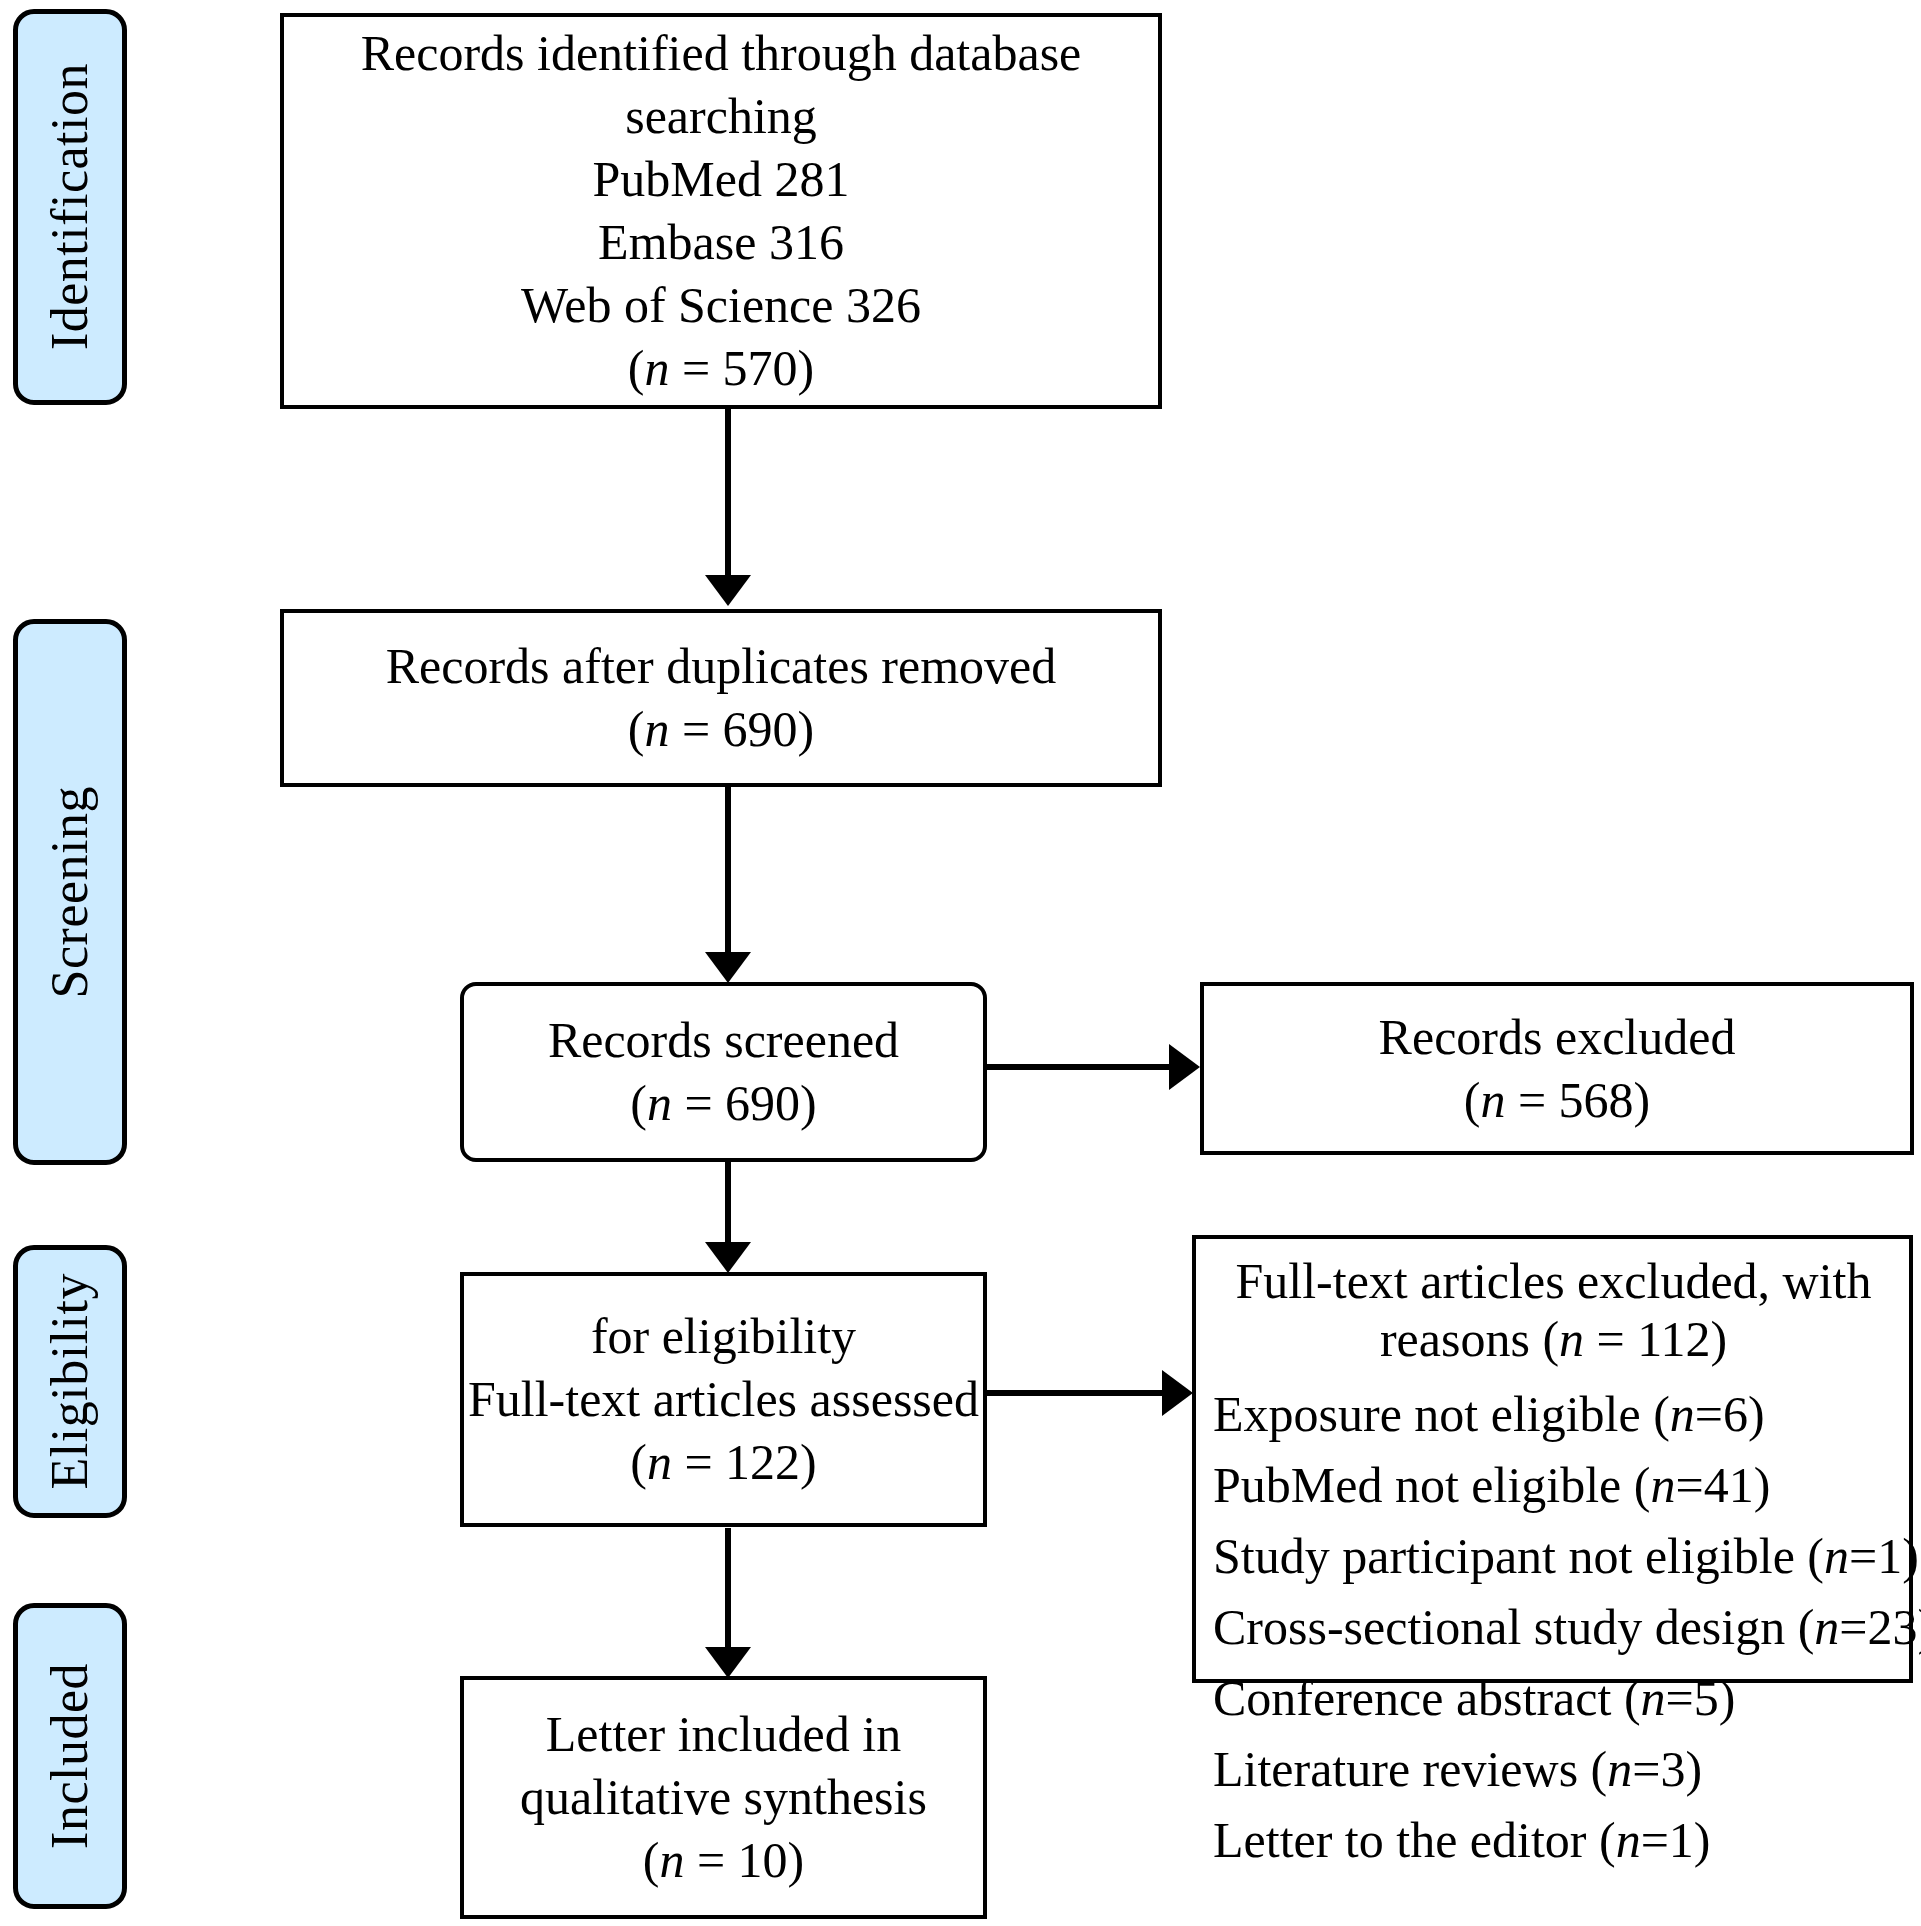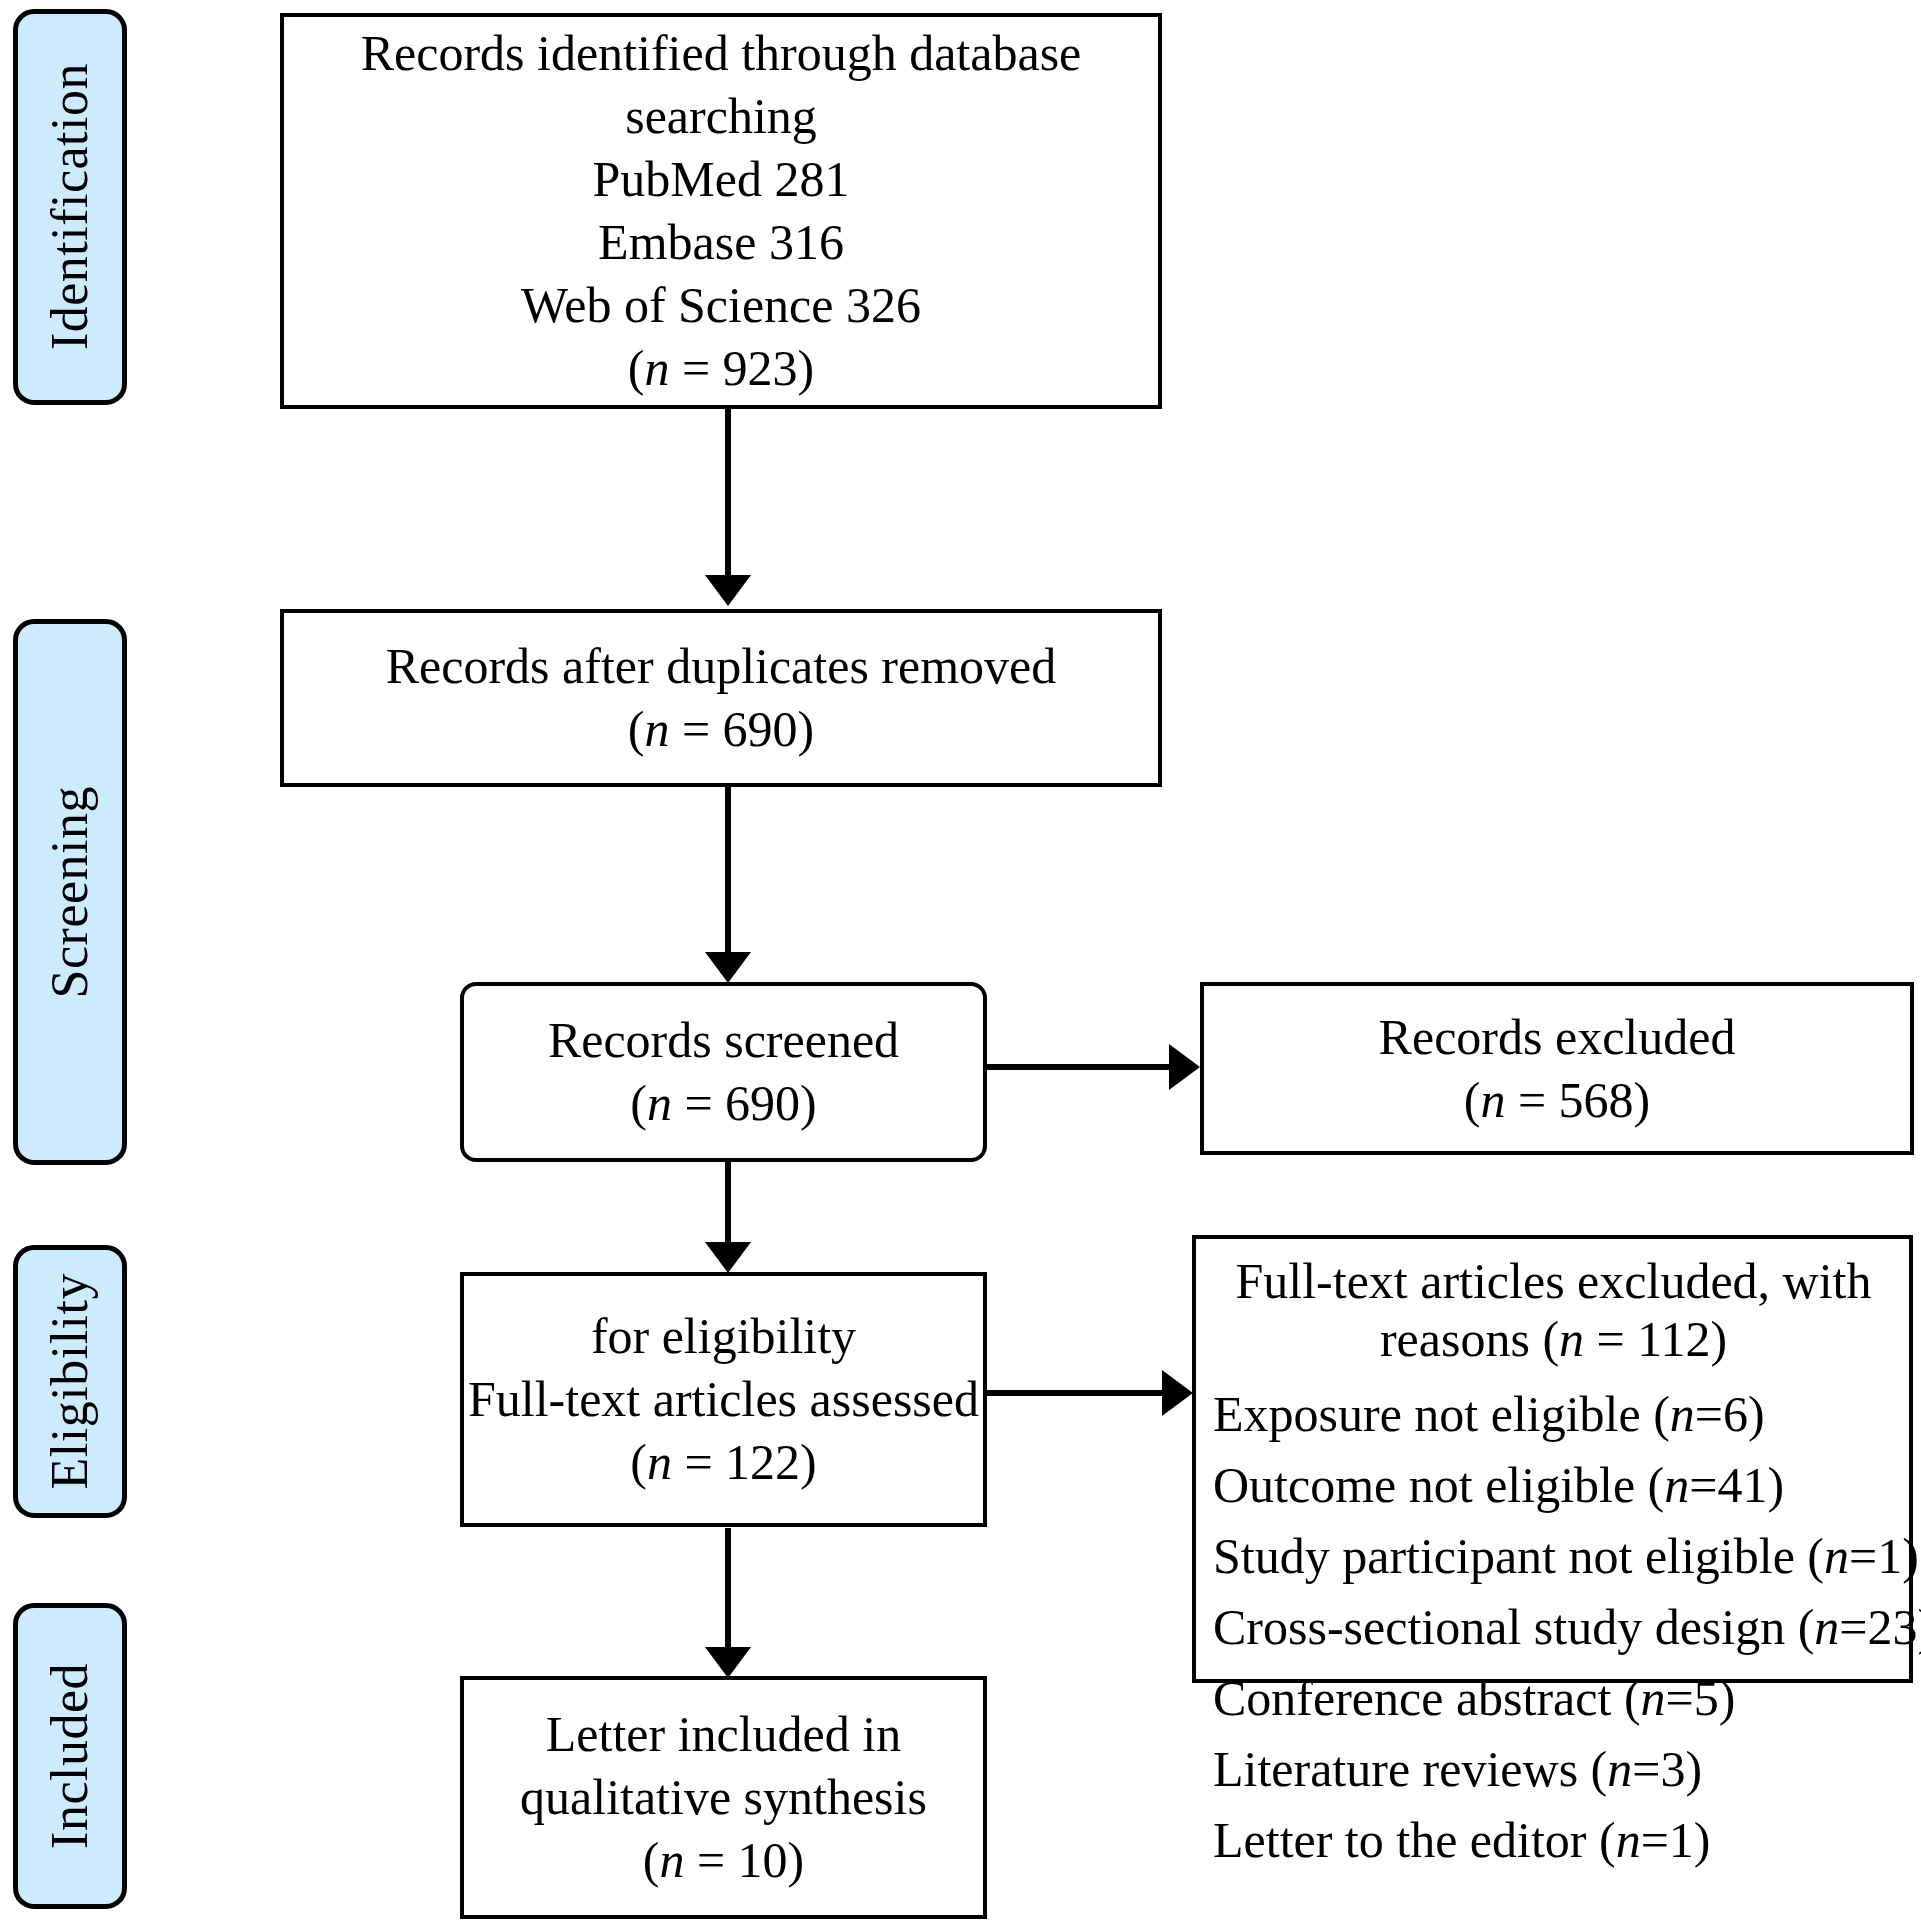--- a/index.html
+++ b/index.html
@@ -113,21 +113,21 @@
   <div class="stage" style="left:12.5px; top:1603px; width:114px; height:306px;">
     <span class="vtext">Included</span>
   </div>
 
   <div class="fbox" style="left:280px; top:12.5px; width:882px; height:396px;">
     <span class="ln">Records identified through database</span>
     <span class="ln">searching</span>
     <span class="ln">PubMed 281</span>
     <span class="ln">Embase 316</span>
     <span class="ln">Web of Science 326</span>
-    <span class="ln"><span>(</span><span class="it">n</span><span> = 923)</span></span>
+    <span class="ln"><span>(</span><span class="it">n</span><span> = 570)</span></span>
   </div>
 
   <div class="vline" style="left:725px; top:408px; width:5.5px; height:170px;"></div>
   <div class="arrow-down" style="left:705px; top:575px;"></div>
 
   <div class="fbox" style="left:280px; top:609px; width:882px; height:178px;">
     <span class="ln">Records after duplicates removed</span>
     <span class="ln"><span>(</span><span class="it">n</span><span> = 690)</span></span>
   </div>
 
@@ -158,21 +158,21 @@
 
   <div class="hline" style="left:986px; top:1390px; width:178px; height:5.5px;"></div>
   <div class="arrow-right" style="left:1162px; top:1370px;"></div>
 
   <div class="fbox listbox" style="left:1192px; top:1235px; width:721px; height:448px;">
     <span class="hdr"><span>Full-text articles excluded, with</span>
       <span>reasons (</span><span class="it">n</span><span> = 112)</span></span>
 
     <span class="li"><span>Exposure not eligible (</span><span class="it">n</span><span>=6)</span></span>
 
-    <span class="li"><span>Outcome not eligible (</span><span class="it">n</span><span>=41)</span></span>
+    <span class="li"><span>PubMed not eligible (</span><span class="it">n</span><span>=41)</span></span>
 
     <span class="li"><span>Study participant not eligible (</span><span class="it">n</span><span>=1)</span></span>
 
     <span class="li"><span>Cross-sectional study design (</span><span class="it">n</span><span>=23)</span></span>
 
     <span class="li"><span>Conference abstract (</span><span class="it">n</span><span>=5)</span></span>
 
     <span class="li"><span>Literature reviews (</span><span class="it">n</span><span>=3)</span></span>
 
     <span class="li"><span>Letter to the editor (</span><span class="it">n</span><span>=1)</span></span>

